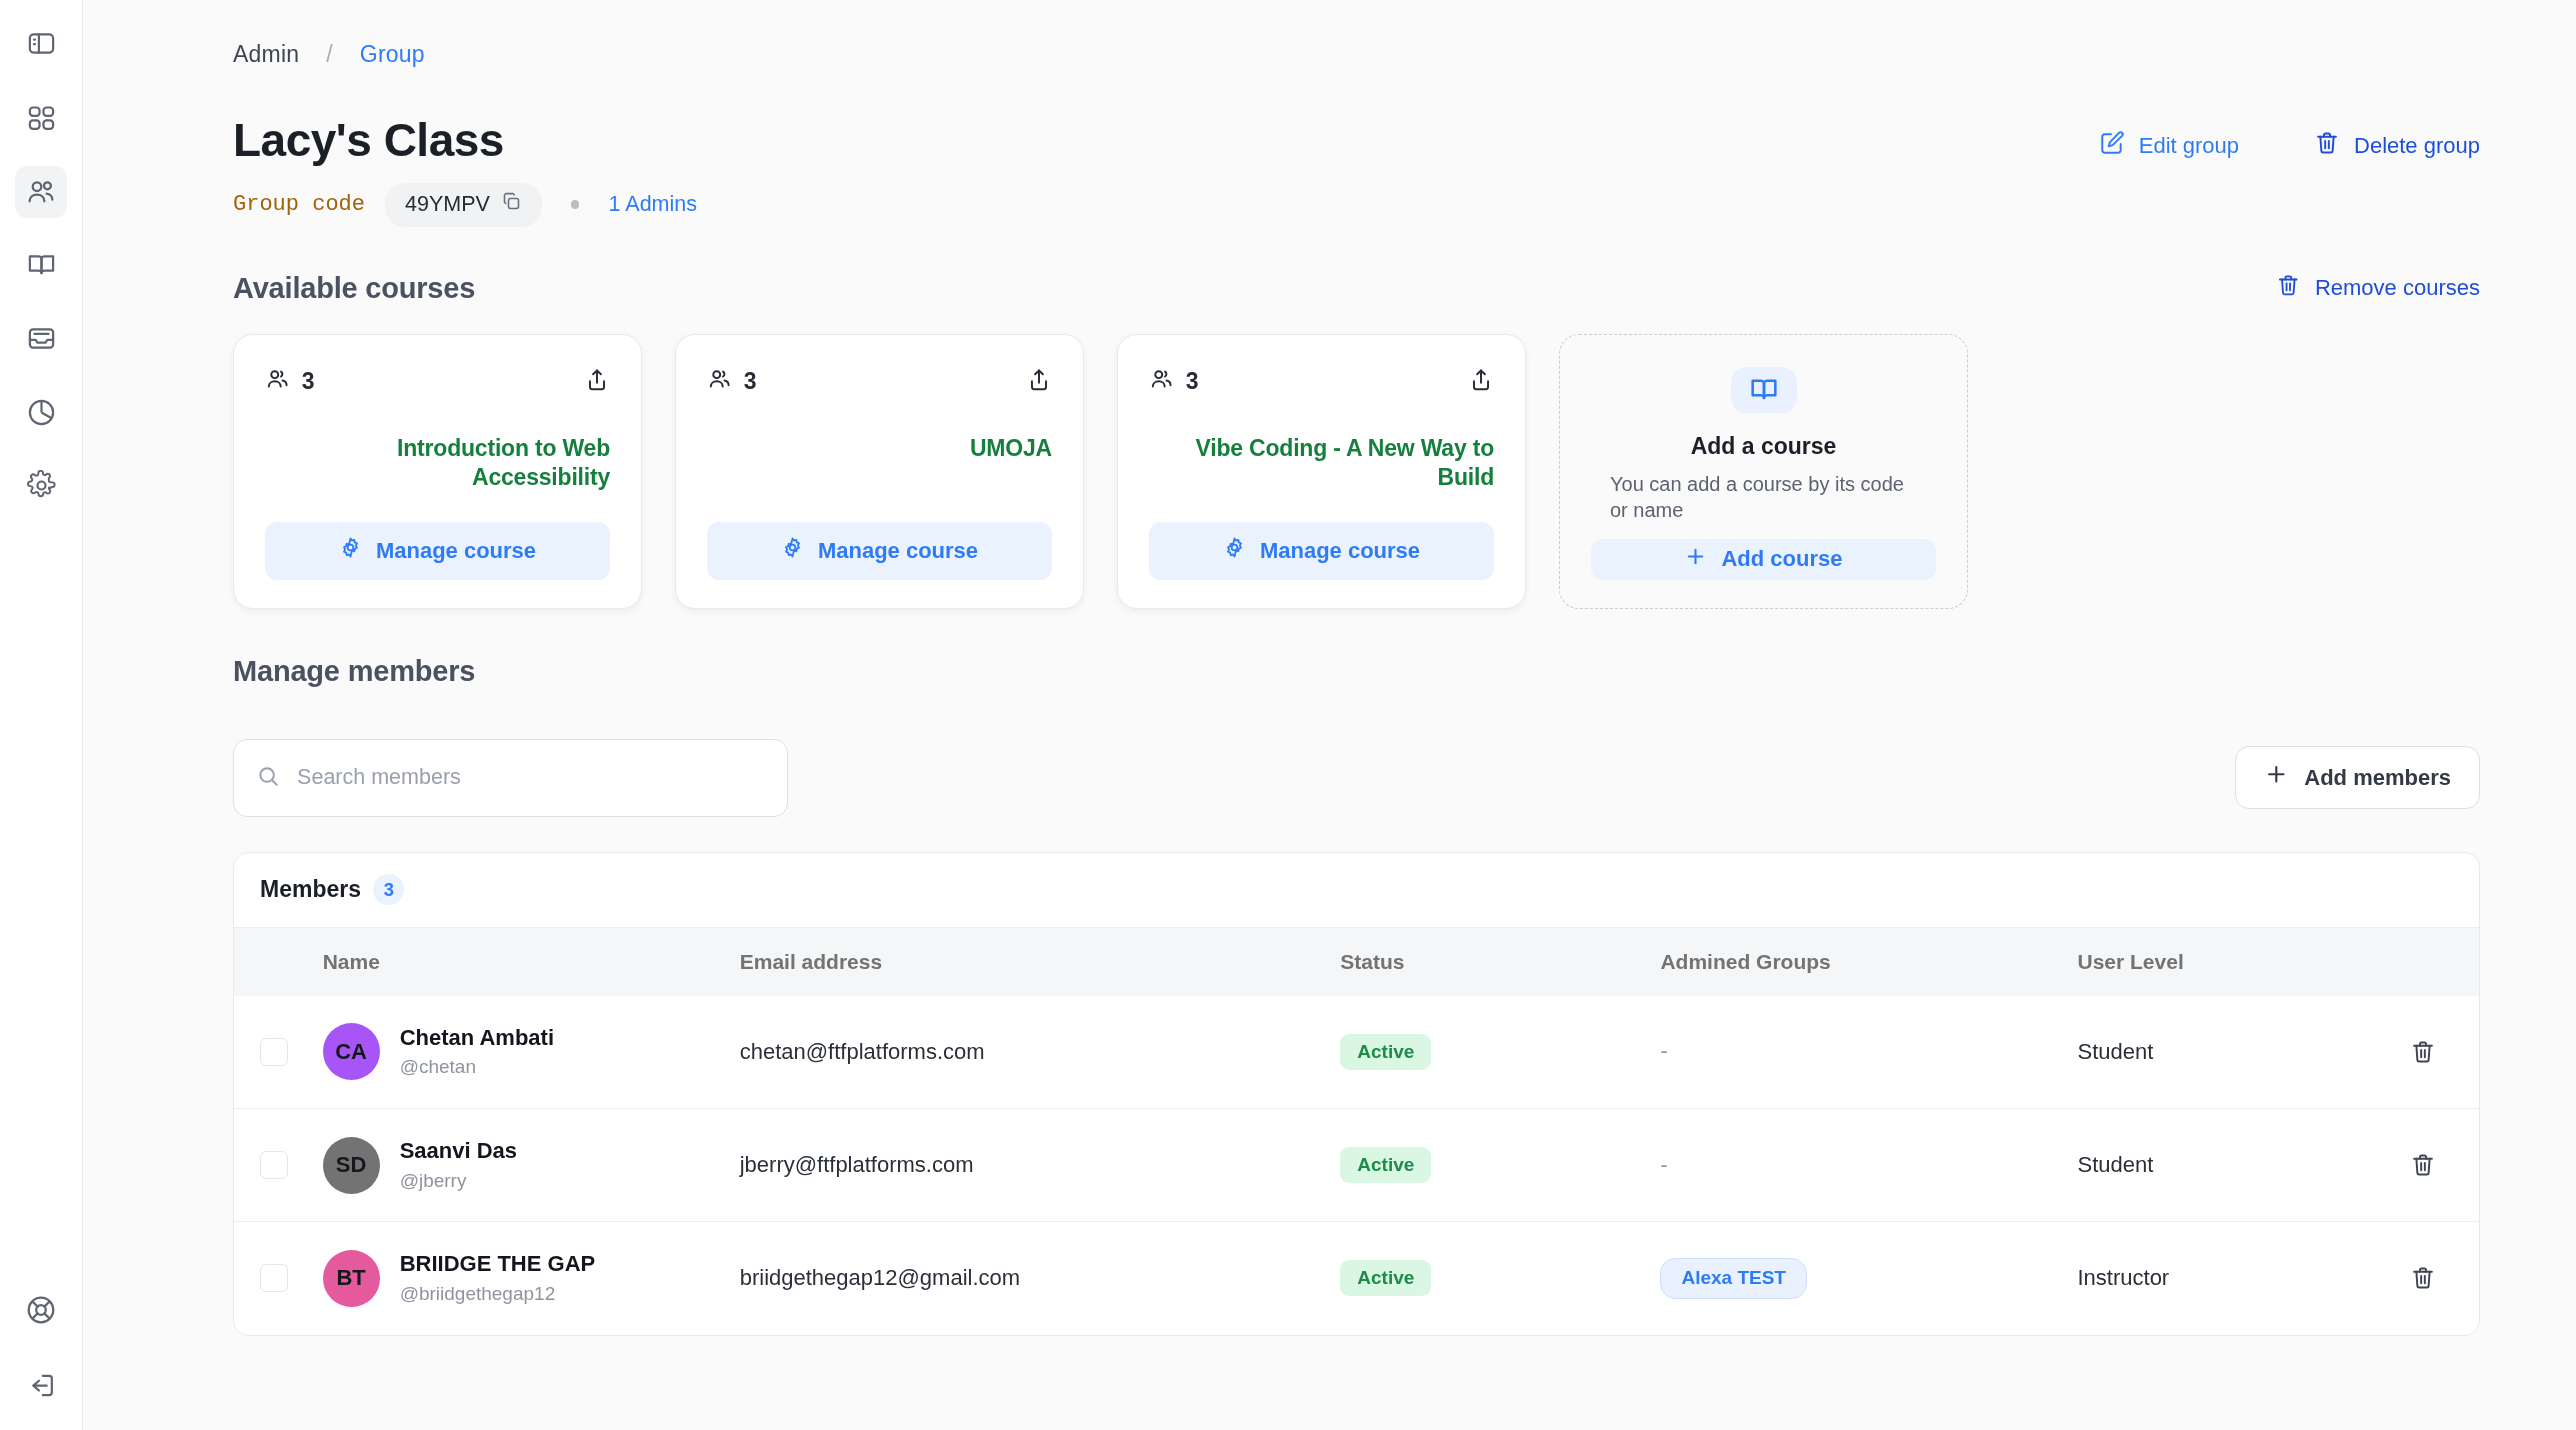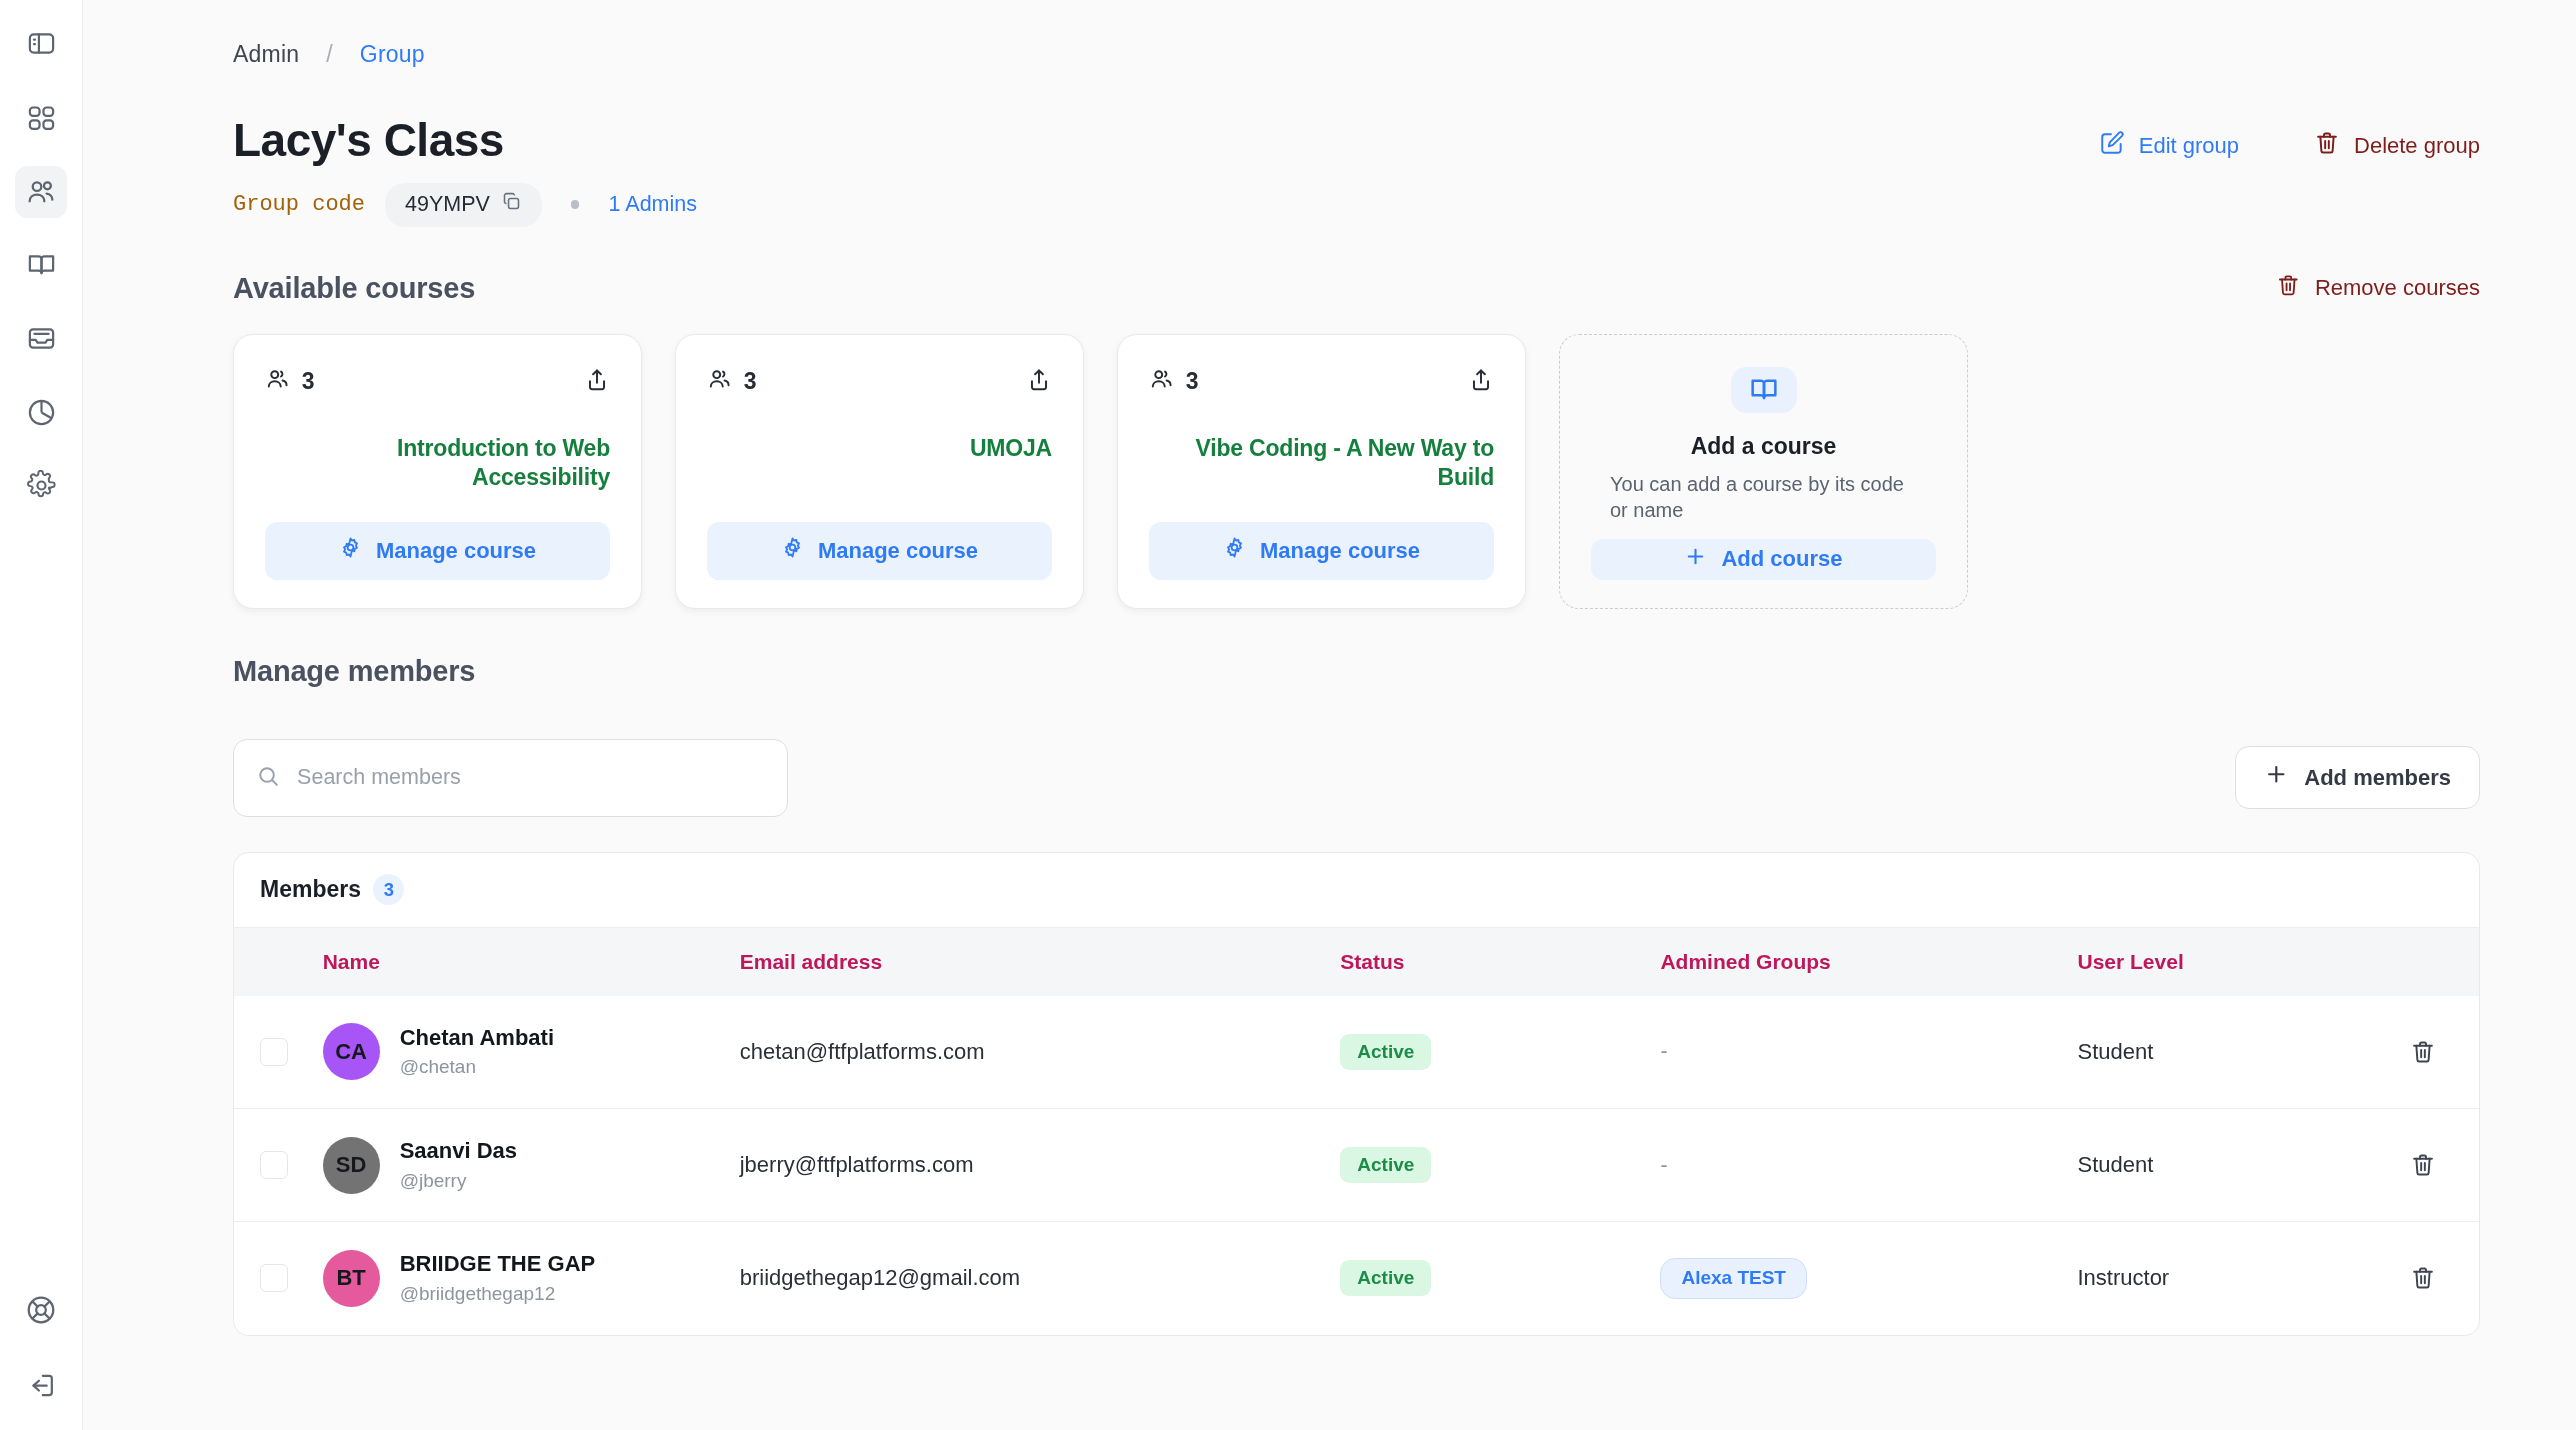--- a/index.html
+++ b/index.html
@@ -48,21 +48,21 @@
   .page-title {
     font-size: 46px; font-weight: 700; color: #1b1f27;
     letter-spacing: -0.5px; line-height: 1.05;
   }
   .title-actions { display: flex; align-items: center; gap: 75px; padding-top: 14px; }
   .link-action {
     display: flex; align-items: center; gap: 14px;
     font-size: 22px; cursor: pointer; white-space: nowrap;
   }
   .link-action.blue { color: #2f7bf6; }
-  .link-action.grey { color: #7f1d1d; }
+  .link-action.grey { color: #1d4ed8; }
 
   .meta-row { display: flex; align-items: center; gap: 20px; padding-top: 18.4px; }
   .meta-label { font-size: 22px; color: #a16207; font-family: Liberation Mono, monospace; }
   .code-chip {
     display: inline-flex; align-items: center; gap: 10.8px;
     background: #f1f2f4; border-radius: 20px;
     padding: 8.5px 20px; font-size: 21.5px; color: #262b34; font-weight: 500; text-align: center;
   }
   .dot { width: 8.5px; height: 8.5px; border-radius: 50%; background: #b9bec8; margin: 0 9.2px; }
   .admins-link { font-size: 21.5px; color: #2f7bf6; cursor: pointer; }
@@ -144,21 +144,21 @@
   .tab-label { font-size: 23px; font-weight: 700; color: #1b1f27; }
   .tab-badge {
     background: #eaf2fe; color: #2f7bf6; border-radius: 15.4px;
     min-width: 31px; height: 31px; padding: 0 10px;
     display: flex; align-items: center; justify-content: center;
     font-size: 18.4px; font-weight: 600;
   }
   table { width: 100%; border-collapse: collapse; table-layout: fixed; }
   thead tr { background: #f5f6f7; }
   thead th {
-    text-align: left; font-size: 21px; font-weight: 600; color: #be185d;
+    text-align: left; font-size: 21px; font-weight: 600; color: #737373;
     padding: 21.5px 0; height: 68px;
   }
   .col-chk   { width: 85px; }
   .col-name  { width: 400px; }
   .col-email { width: 576px; }
   .col-stat  { width: 307px; }
   .col-adm   { width: 400px; }
   .col-lvl   { width: 277px; }
   .col-act   { width: 108px; }
   tbody tr { border-top: 0.8px solid #eceef1; height: 113px; }

